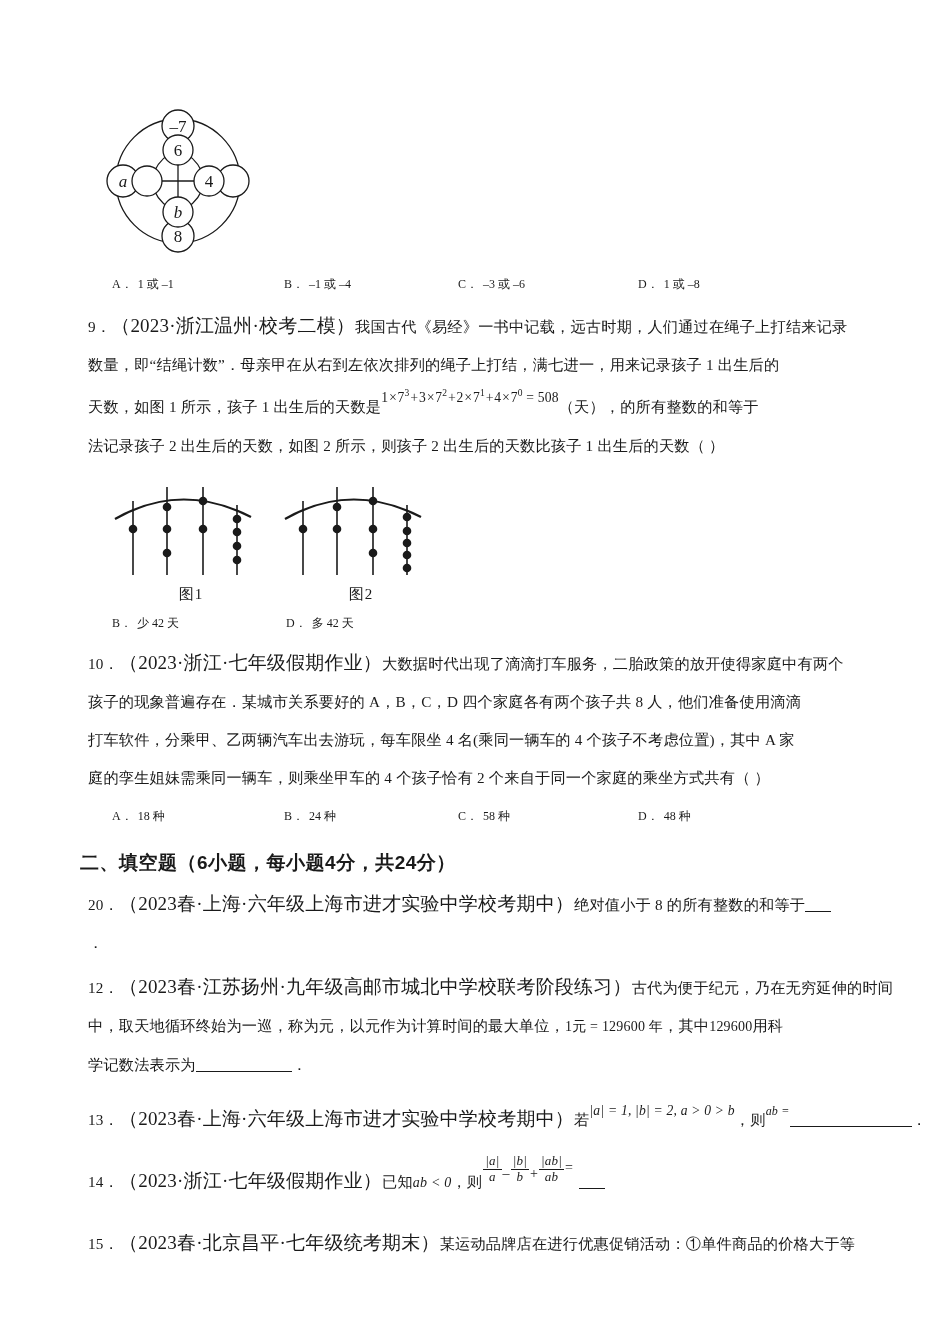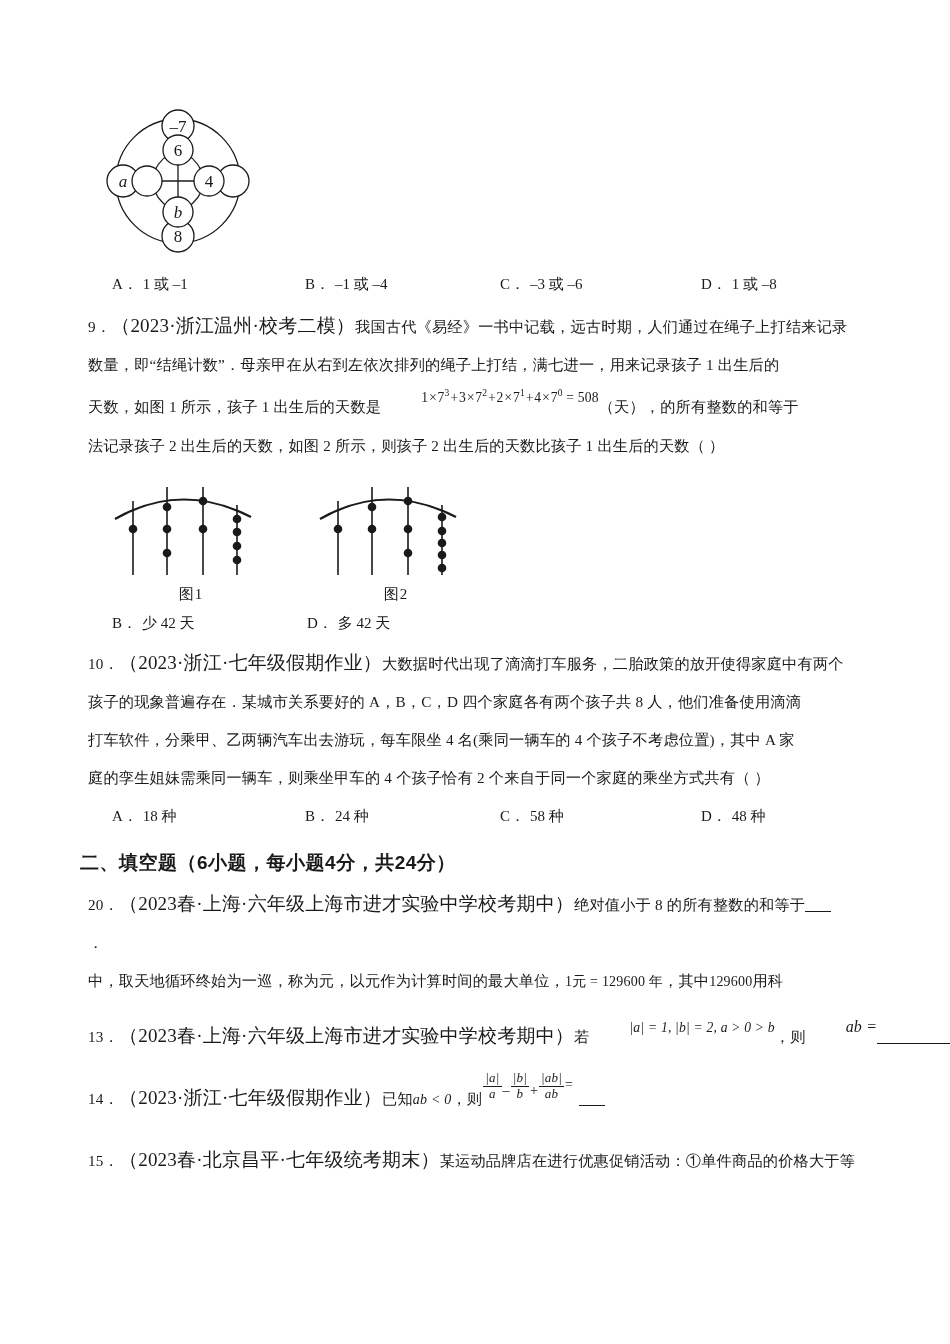--- a/index.html
+++ b/index.html
@@ -39,43 +39,41 @@
   .qnum {
     display: inline-block;
   }
   .src {
     font-size: 19px;
   }
 
   
   .options {
     display: flex;
-    font-size: 15px;
+    font-size: 12px;
     line-height: 34px;
     padding-left: 24px;
     margin-top: 2px;
-    gap: 21px;
   }
   .options .opt {
     white-space: nowrap;
   }
   .opt-label { margin-right: 5px; }
 
   
   .fig-circles {
     margin-left: 10px;
     margin-bottom: 4px;
   }
 
   
   .fig-knots {
     display: flex;
     margin-top: 14px;
     margin-left: 18px;
-    gap: 35px;
   }
   .knot-block {
     text-align: center;
   }
   .knot-caption {
     font-size: 15px;
     margin-top: 2px;
     letter-spacing: 1px;
   }
 
@@ -145,21 +143,20 @@
   }
   .inline-formula {
     display: inline-block;
     position: relative;
     top: -9px;
   }
   .lift {
     position: relative;
     top: -10px;
     font-size: 13.6px;
-    margin-left: 40px;
   }
   .dot-end { font-size: 15.2px; }
 </style>
 </head>
 <body>
 
 <div class="page">
   <div class="content">
 
     <div class="fig-circles">
@@ -316,26 +313,32 @@
 
     <div class="section-head" style="margin-left:-8px">二、填空题（6小题，每小题4分，共24分）</div>
 
     <div class="qline">
       <span class="qnum">20．</span><span class="src">（2023春·上海·六年级上海市进才实验中学校考期中）</span><span>绝对值小于 8 的所有整数的和等于</span><span class="blank-s"></span>
     </div>
     <div class="qline">
       <span class="dot-end">．</span>
     </div>
 
+    <div class="qline" style="margin-top:6px">
+      <span class="qnum">12．</span><span class="src">（2023春·江苏扬州·九年级高邮市城北中学校联考阶段练习）</span><span>古代为便于纪元，乃在无穷延伸的时间</span>
+    </div>
     <div class="qline">
       <span>中，取天地循环终始为一巡，称为元，以元作为计算时间的最大单位，</span><span class="math" style="font-style:normal">1元 = 129600 年</span><span>，其中</span><span class="math" style="font-style:normal">129600</span><span>用科</span>
     </div>
+    <div class="qline">
+      <span>学记数法表示为</span><span class="blank-m"></span><span class="dot-end">．</span>
+    </div>
 
     <div class="qline" style="margin-top:16px">
-      <span class="qnum">13．</span><span class="src">（2023春·上海·六年级上海市进才实验中学校考期中）</span><span>若</span><span class="math lift">|a| = 1, |b| = 2, a &gt; 0 &gt; b</span><span>，则</span><span class="math lift" style="font-size:16px">ab =</span><span class="blank-l"></span><span class="dot-end">．</span>
+      <span class="qnum">13．</span><span class="src">（2023春·上海·六年级上海市进才实验中学校考期中）</span><span>若</span><span class="math lift">|a| = 1, |b| = 2, a &gt; 0 &gt; b</span><span>，则</span><span class="math lift" style="font-size:12px">ab =</span><span class="blank-l"></span><span class="dot-end">．</span>
     </div>
 
     <div class="qline" style="margin-top:22px">
       <span class="qnum">14．</span><span class="src">（2023·浙江·七年级假期作业）</span><span>已知</span><span class="math">ab &lt; 0</span><span>，则</span><span class="inline-formula"><span class="frac"><span class="top">|a|</span><span class="bot">a</span></span><span class="math" style="font-style:normal">–</span><span class="frac"><span class="top">|b|</span><span class="bot">b</span></span><span class="math" style="font-style:normal">+</span><span class="frac"><span class="top">|ab|</span><span class="bot">ab</span></span><span class="math" style="font-style:normal;position:relative;top:-6px">=</span></span><span class="blank-s" style="margin-left:6px"></span>
     </div>
 
     <div class="qline" style="margin-top:22px">
       <span class="qnum">15．</span><span class="src">（2023春·北京昌平·七年级统考期末）</span><span>某运动品牌店在进行优惠促销活动：①单件商品的价格大于等</span>
     </div>
 

